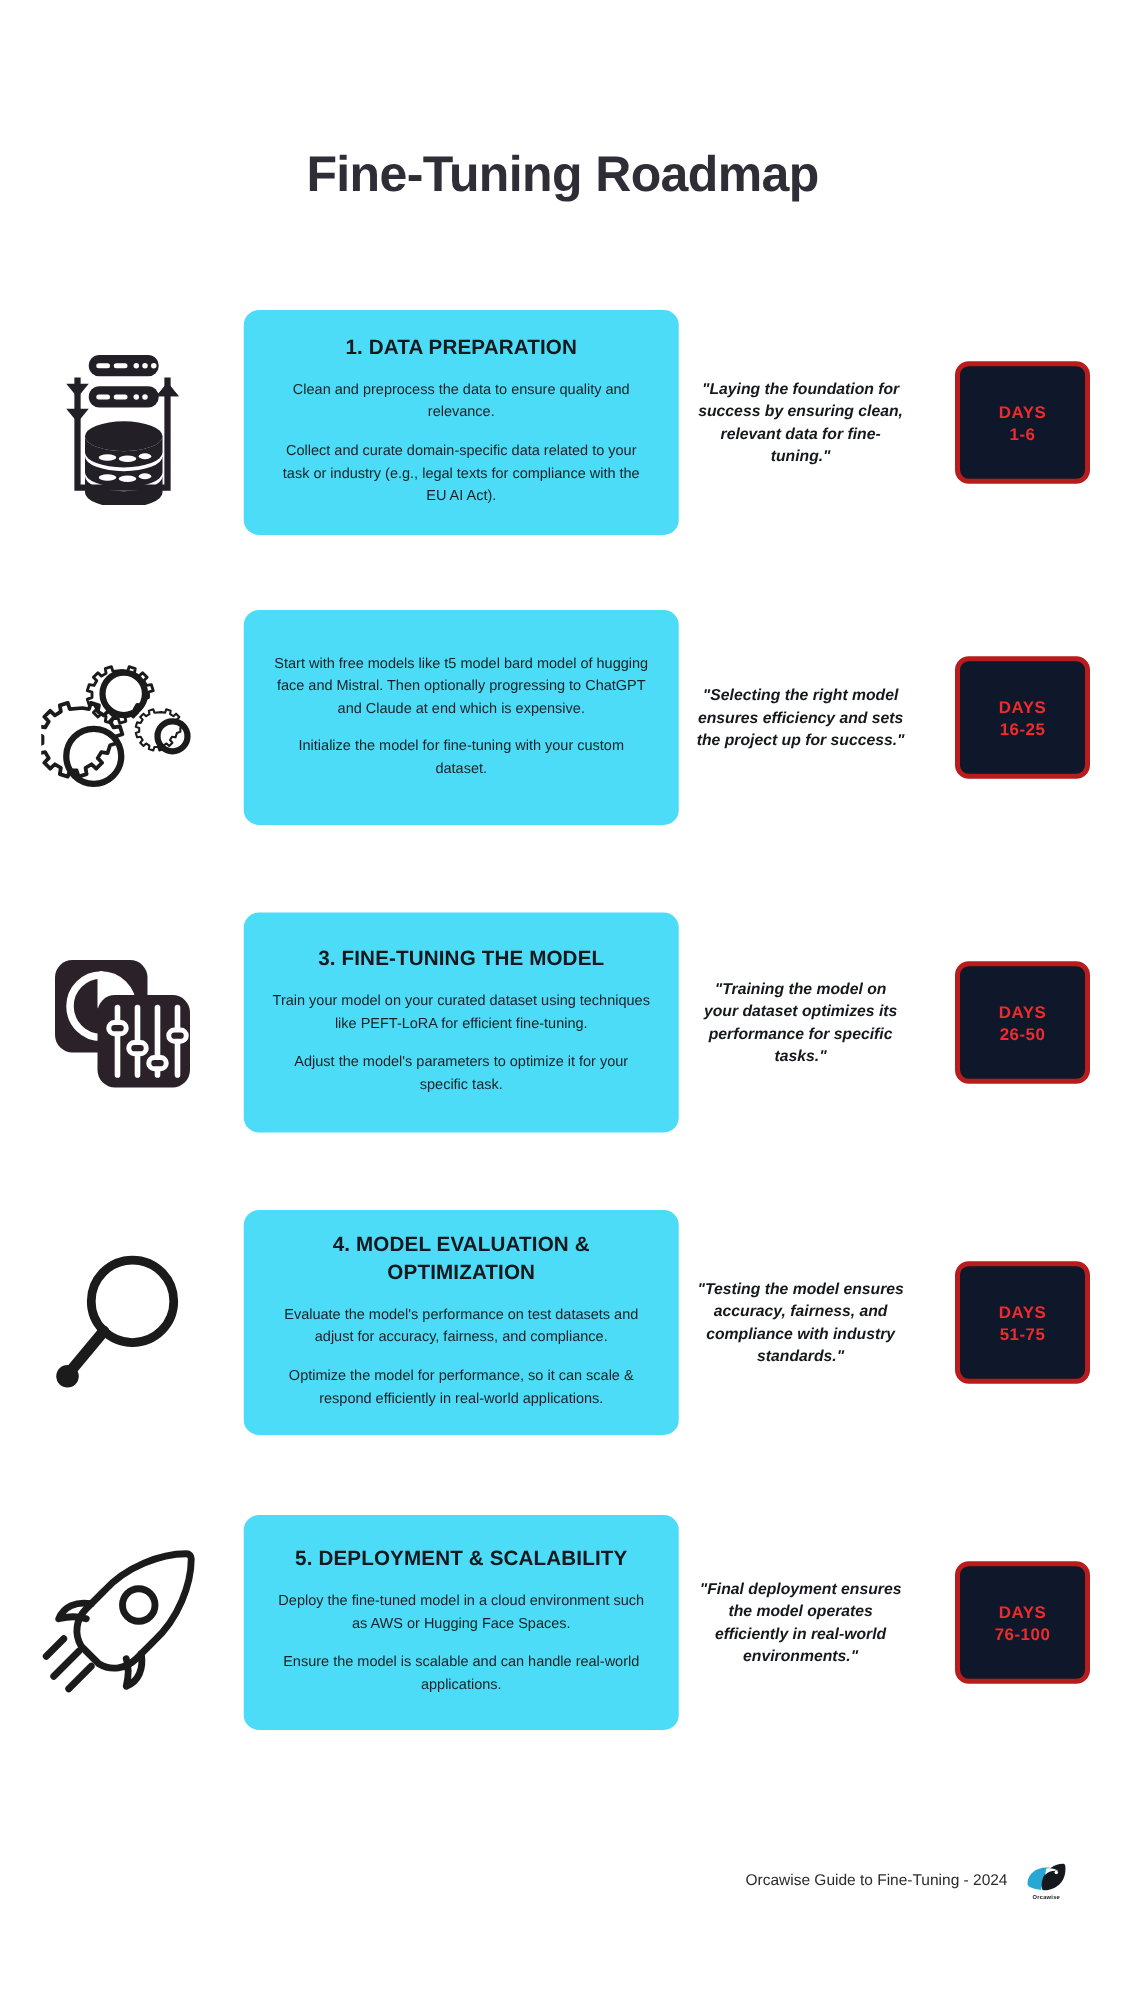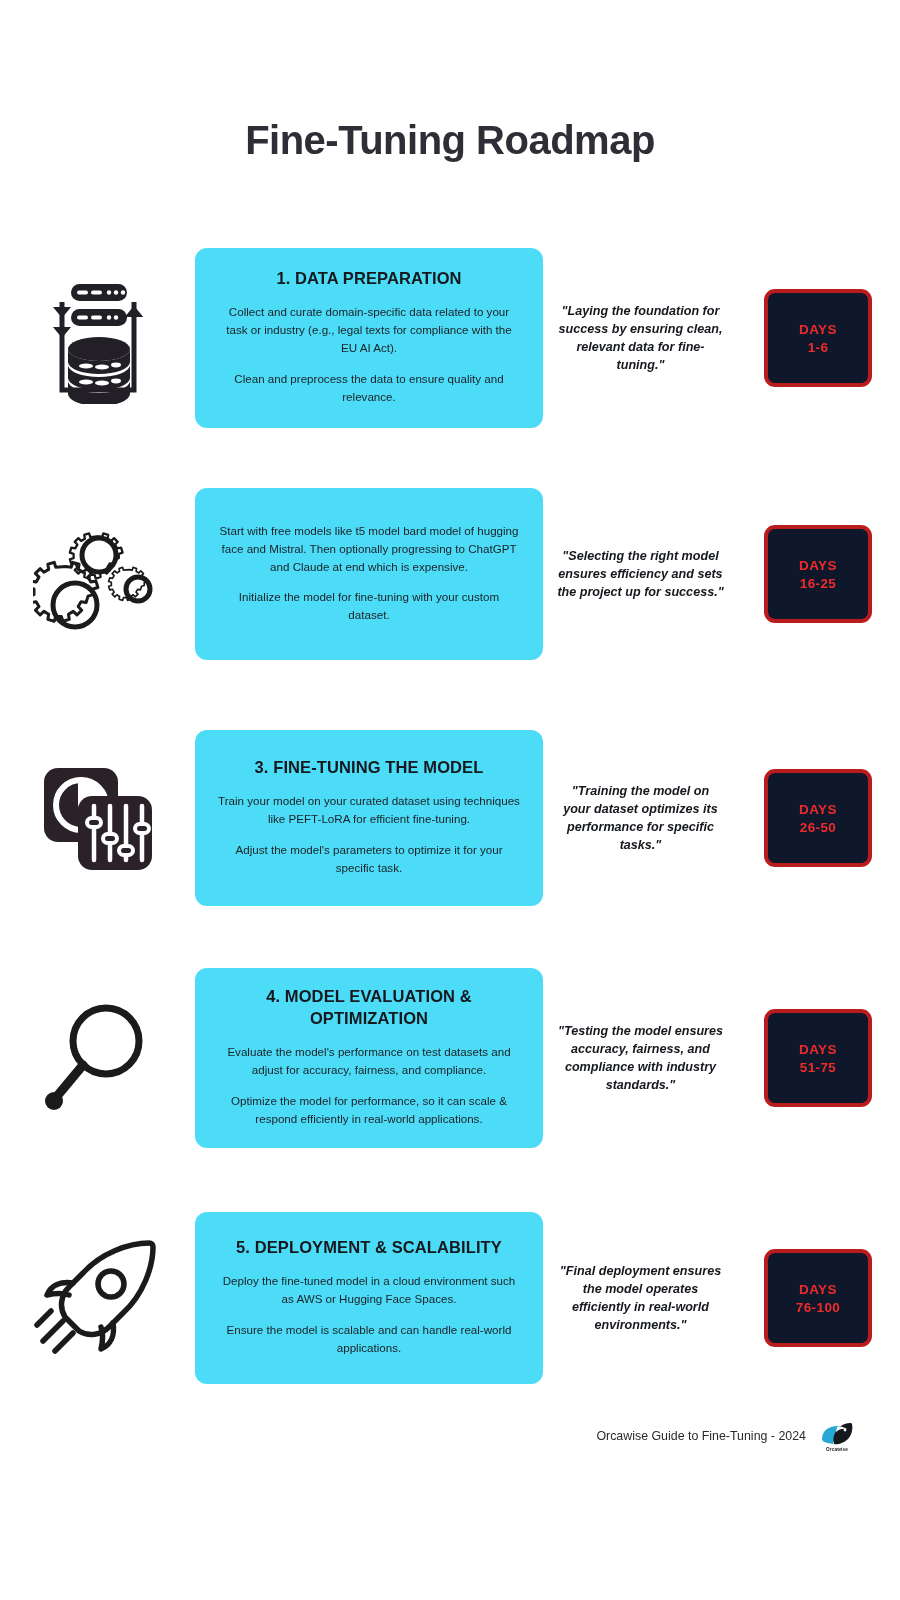--- a/index.html
+++ b/index.html
@@ -112,21 +112,21 @@
   .badge-label, .badge-range {
     color: #ef2b2b;
     font-size: 13.5px;
     font-weight: 700;
     letter-spacing: 0.4px;
   }
 
   
   .footer {
     position: absolute;
-    top: 1420px; left: 0; width: 900px;
+    top: 1488px; left: 0; width: 900px;
     display: flex;
     align-items: center;
     justify-content: flex-end;
     padding-right: 46px;
     gap: 14px;
   }
   .footer-text {
     font-size: 12.4px;
     color: #2b2b2b;
   }
@@ -188,22 +188,22 @@
             <ellipse cx="46" cy="110" rx="7" ry="2.6"></ellipse>
               <ellipse cx="62" cy="111" rx="7" ry="2.6"></ellipse>
               <ellipse cx="76" cy="109" rx="5" ry="2.4"></ellipse>
           </g>
         </svg>
       </span>
     </div>
     <div class="card">
       <div class="card-title">1. DATA PREPARATION</div>
       <div class="card-body">
+        <p>Clean and preprocess the data to ensure quality and relevance.</p>
         <p>Collect and curate domain-specific data related to your task or industry (e.g., legal texts for compliance with the EU AI Act).</p>
-        <p>Clean and preprocess the data to ensure quality and relevance.</p>
       </div>
     </div>
     <div class="quote-cell">"Laying the foundation for success by ensuring clean, relevant data for fine-tuning."</div>
     <div class="badge-cell">
       <div class="badge">
         <span class="badge-label">DAYS</span>
         <span class="badge-range">1-6</span>
       </div>
     </div>
   </div>

